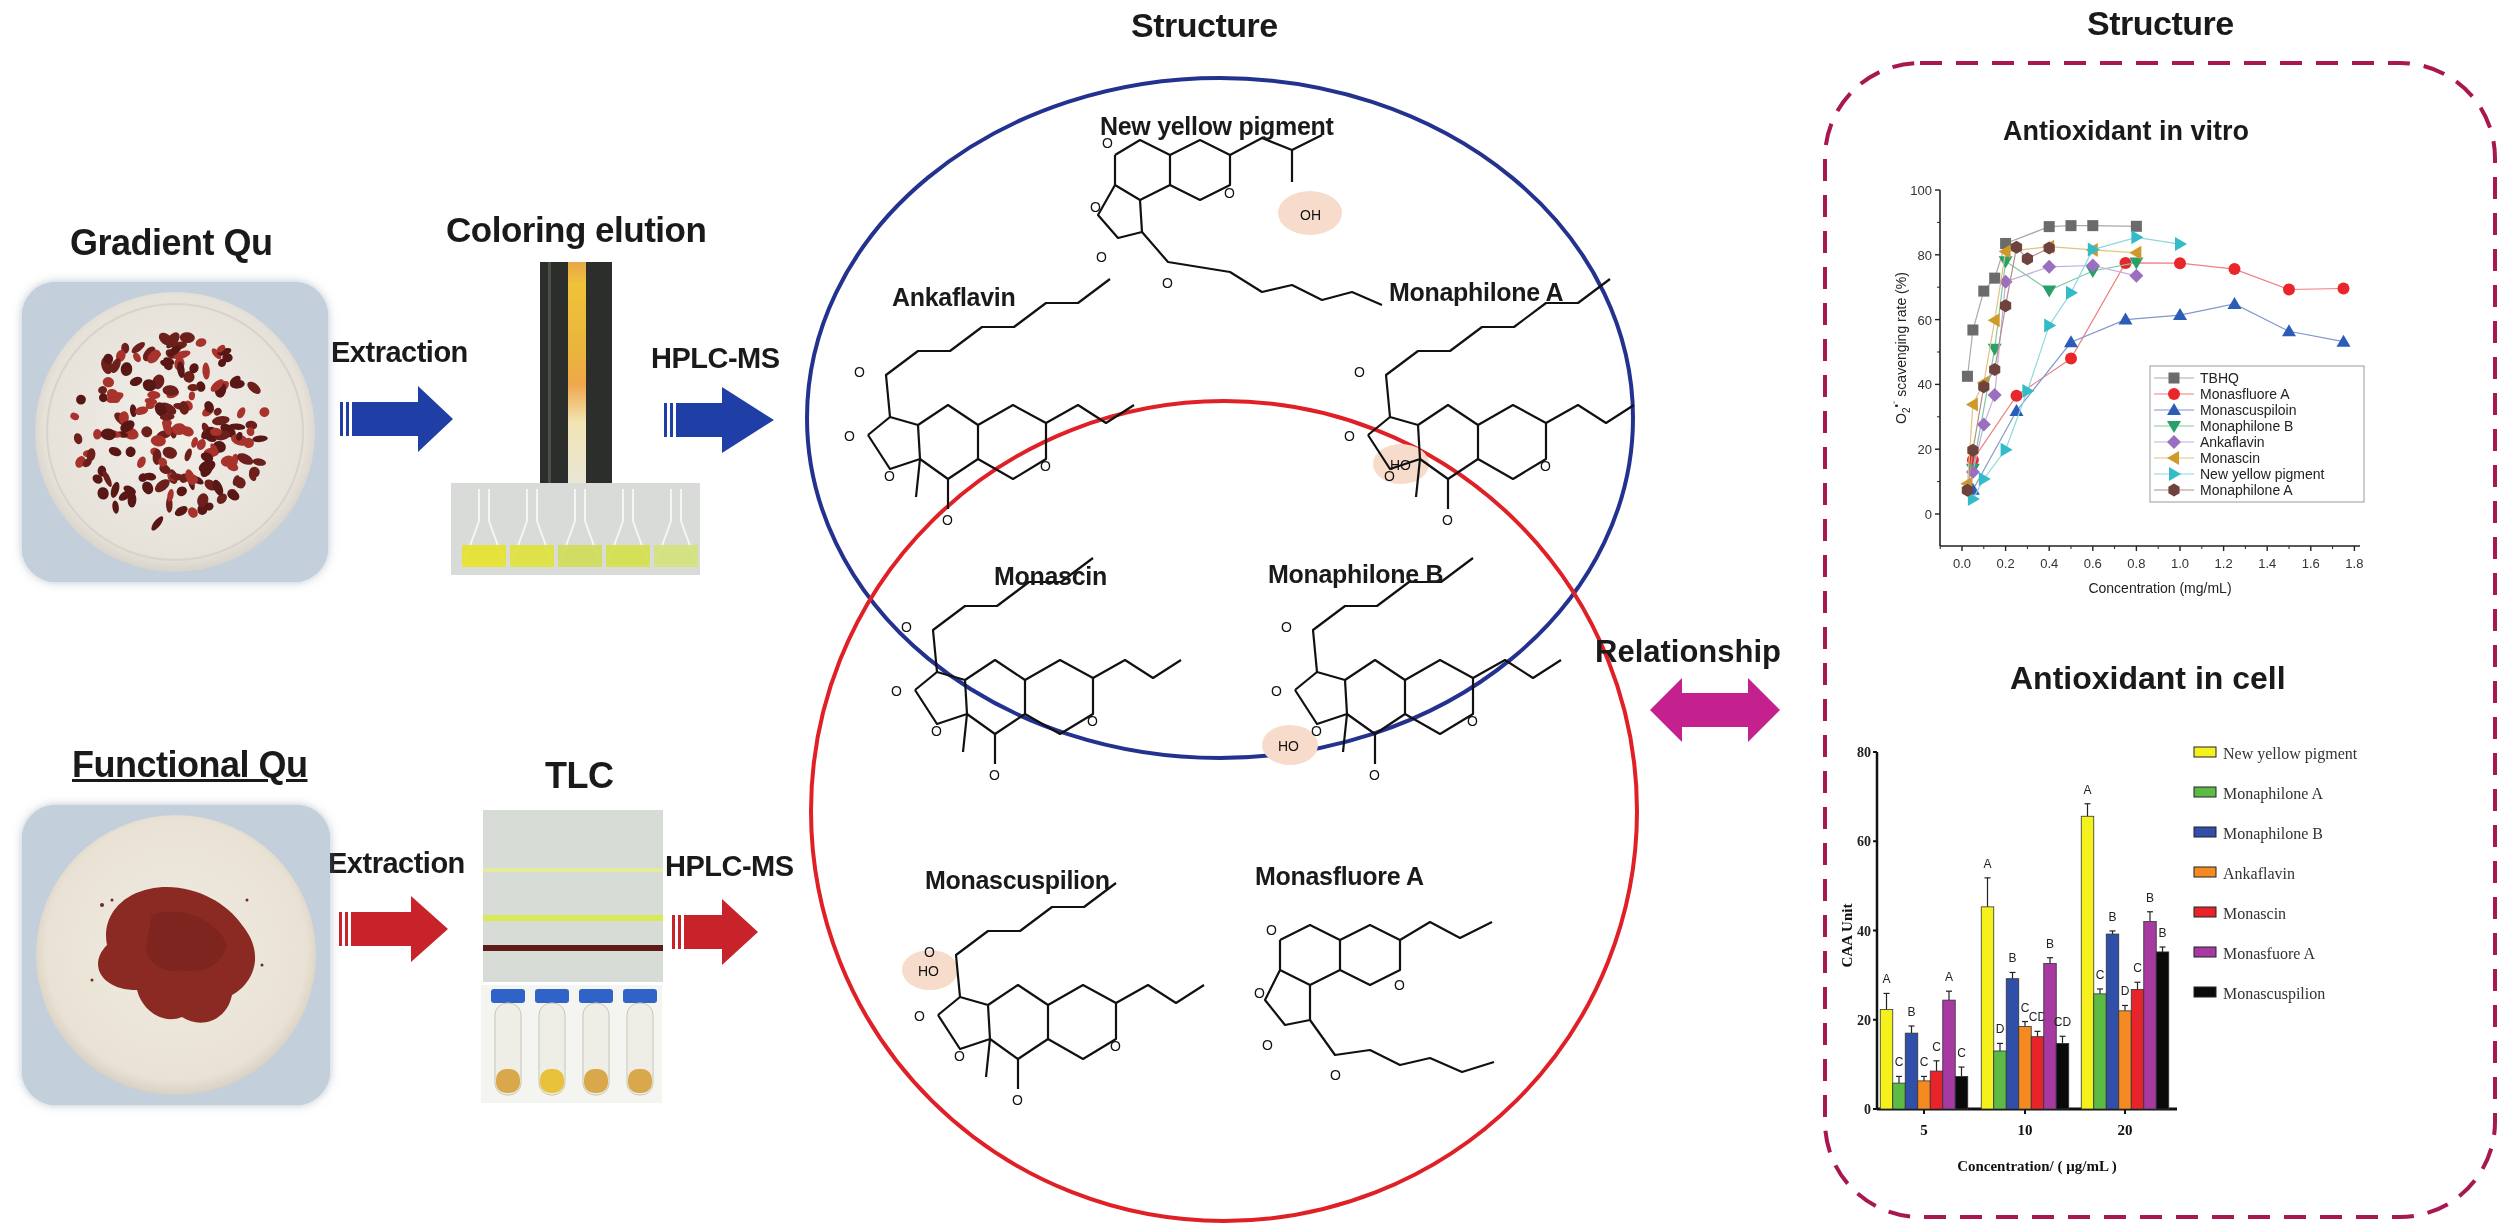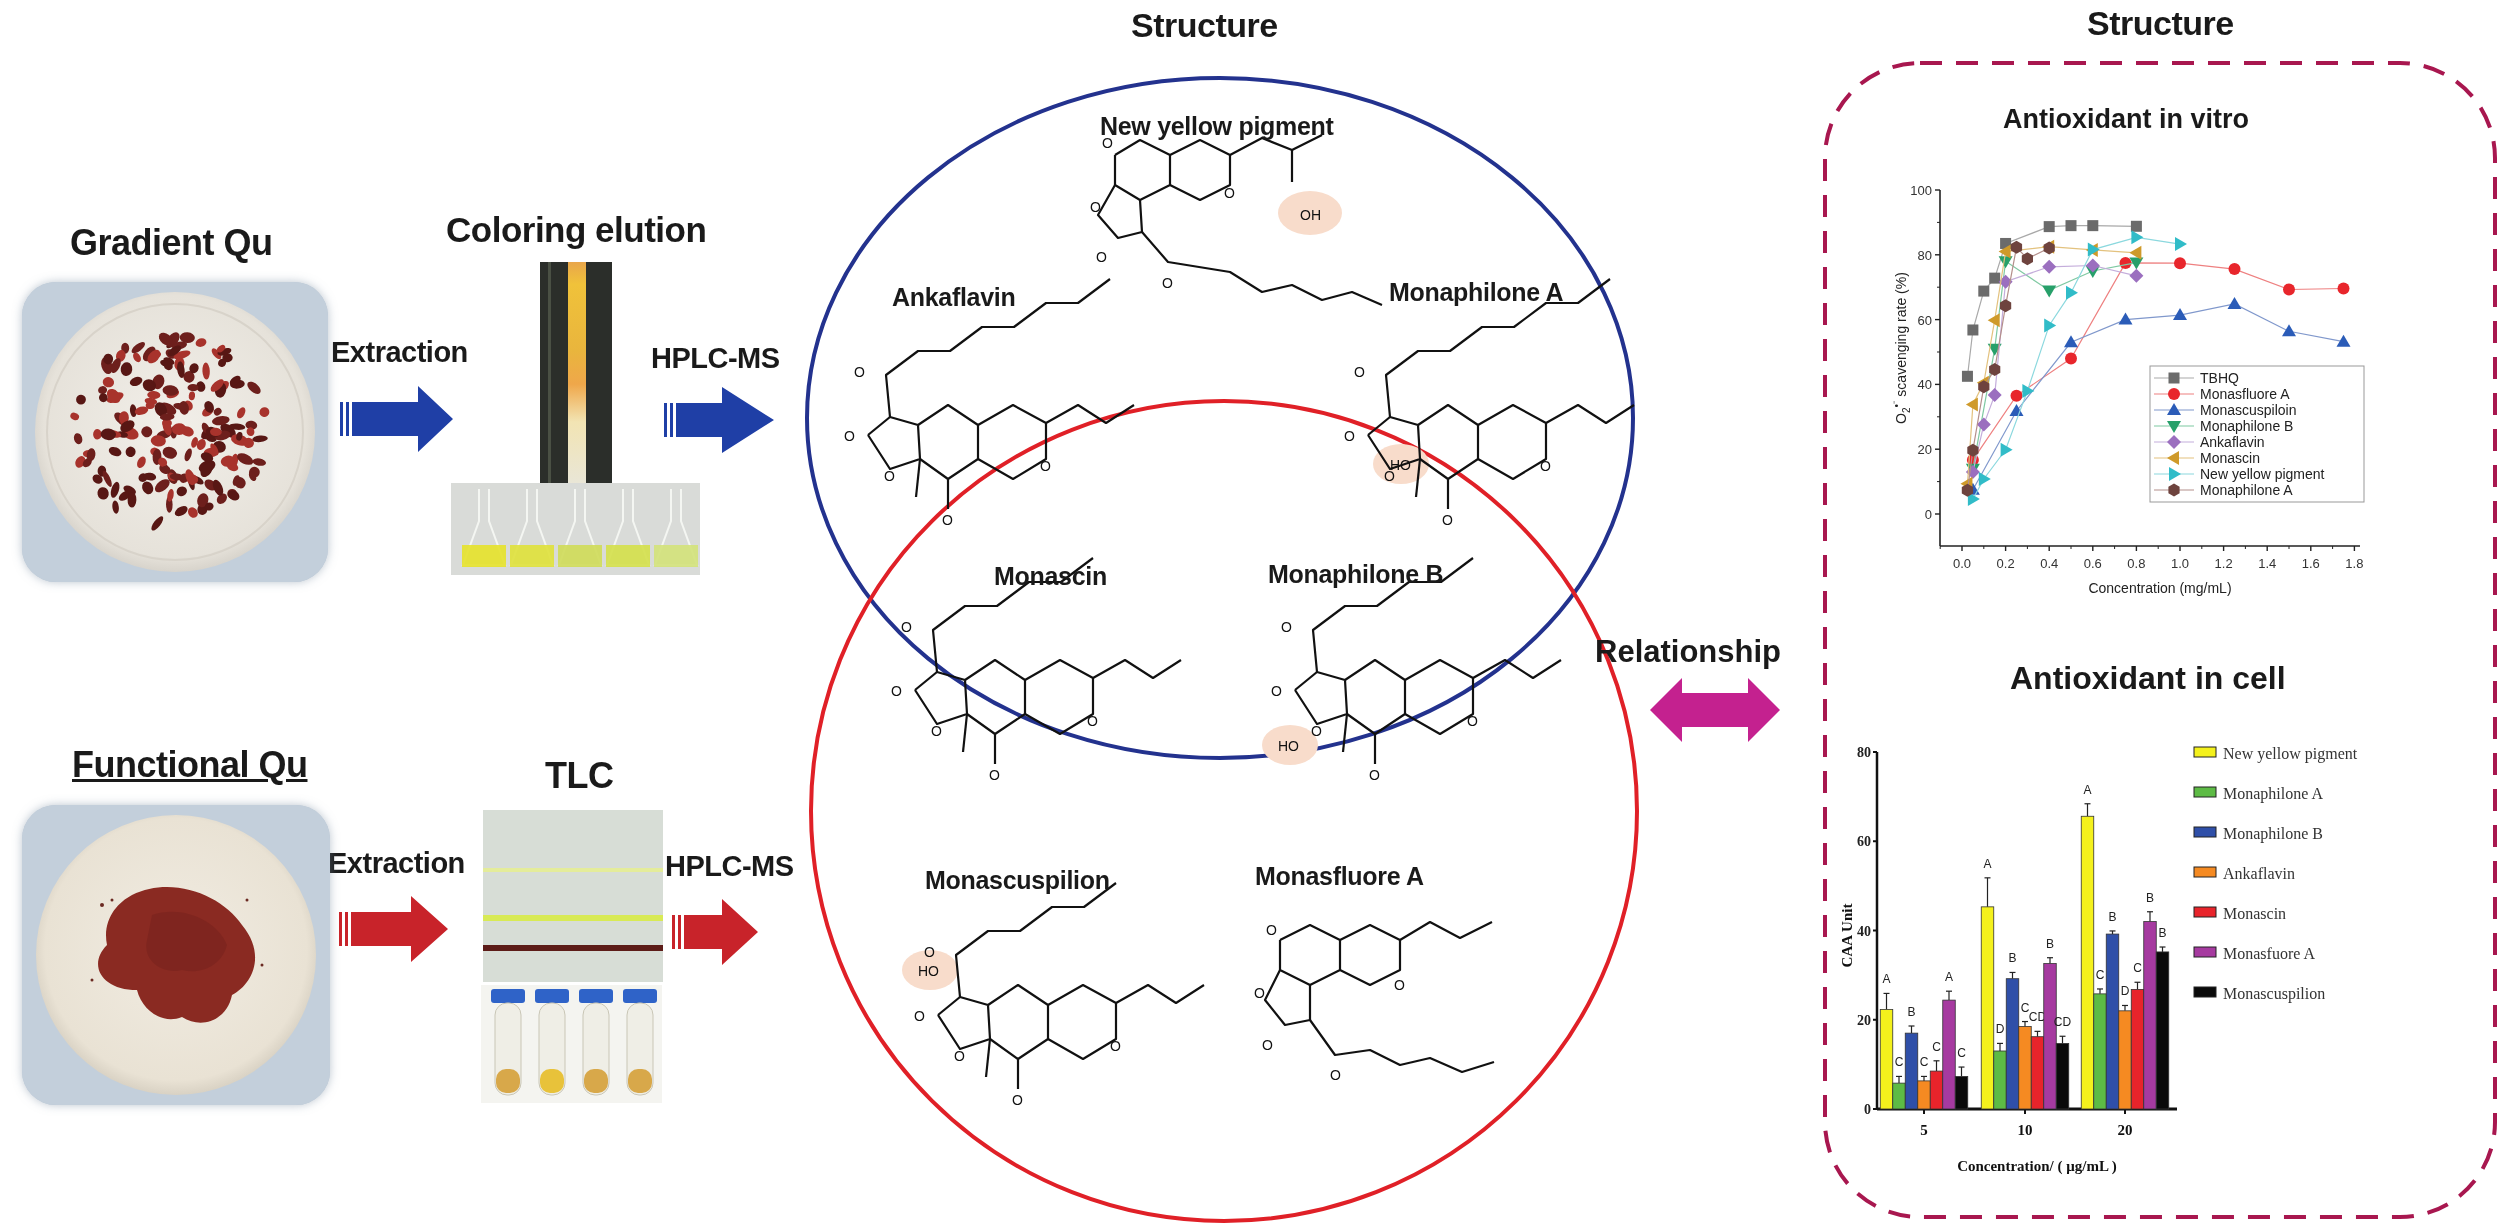--- a/index.html
+++ b/index.html
@@ -411,21 +411,21 @@
 <div class="abs" style="left:1595px;top:634px;font-weight:bold;font-size:31px;white-space:nowrap;">Relationship</div>
 <svg class="abs" style="left:1648px;top:675px;" width="136" height="70">
   <polygon points="2,35 34,3 34,18 100,18 100,3 132,35 100,67 100,52 34,52 34,67" fill="#c4218f"></polygon>
 </svg>
 
 <div class="abs h-title" style="left:2087px;top:4px;font-size:34px;">Structure</div>
 <svg class="abs" style="left:1820px;top:58px;" width="680" height="1169">
   <rect x="5" y="5" width="670" height="1154" rx="95" ry="95" fill="none" stroke="#a8174f" stroke-width="4" stroke-dasharray="22 14"></rect>
 </svg>
 
-<div class="abs" style="left:2003px;top:104px;font-weight:bold;font-size:27px;white-space:nowrap;">Antioxidant in vitro</div>
+<div class="abs" style="left:2003px;top:116px;font-weight:bold;font-size:27px;white-space:nowrap;">Antioxidant in vitro</div>
 <div class="abs" style="left:2010px;top:660px;font-weight:bold;font-size:32px;white-space:nowrap;">Antioxidant in cell</div>
 
 <svg id="lineChart" class="abs" style="left:1860px;top:170px;" width="520" height="440">
     <g>
       <line x1="80" y1="20" x2="80" y2="376" stroke="#222" stroke-width="1.6"></line>
       <line x1="80" y1="376" x2="500" y2="376" stroke="#222" stroke-width="1.6"></line>
       <line x1="75" y1="344" x2="80" y2="344" stroke="#222" stroke-width="1.4"></line>
       <line x1="77" y1="311.6" x2="80" y2="311.6" stroke="#222" stroke-width="1"></line>
       <text x="72" y="349" text-anchor="end" font-size="13" fill="#333">0</text>
       <line x1="75" y1="279.2" x2="80" y2="279.2" stroke="#222" stroke-width="1.4"></line>

